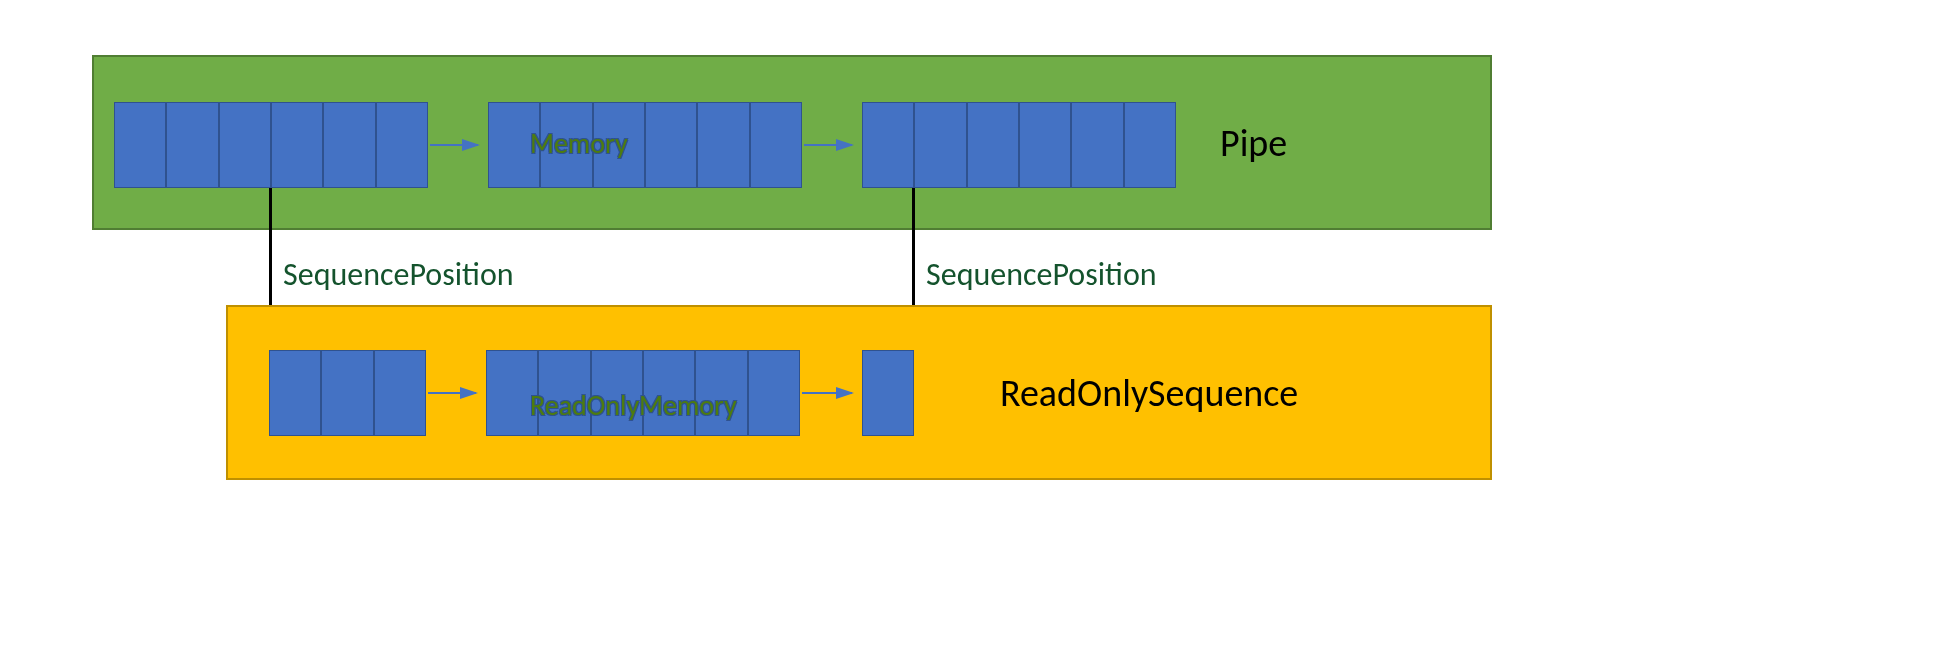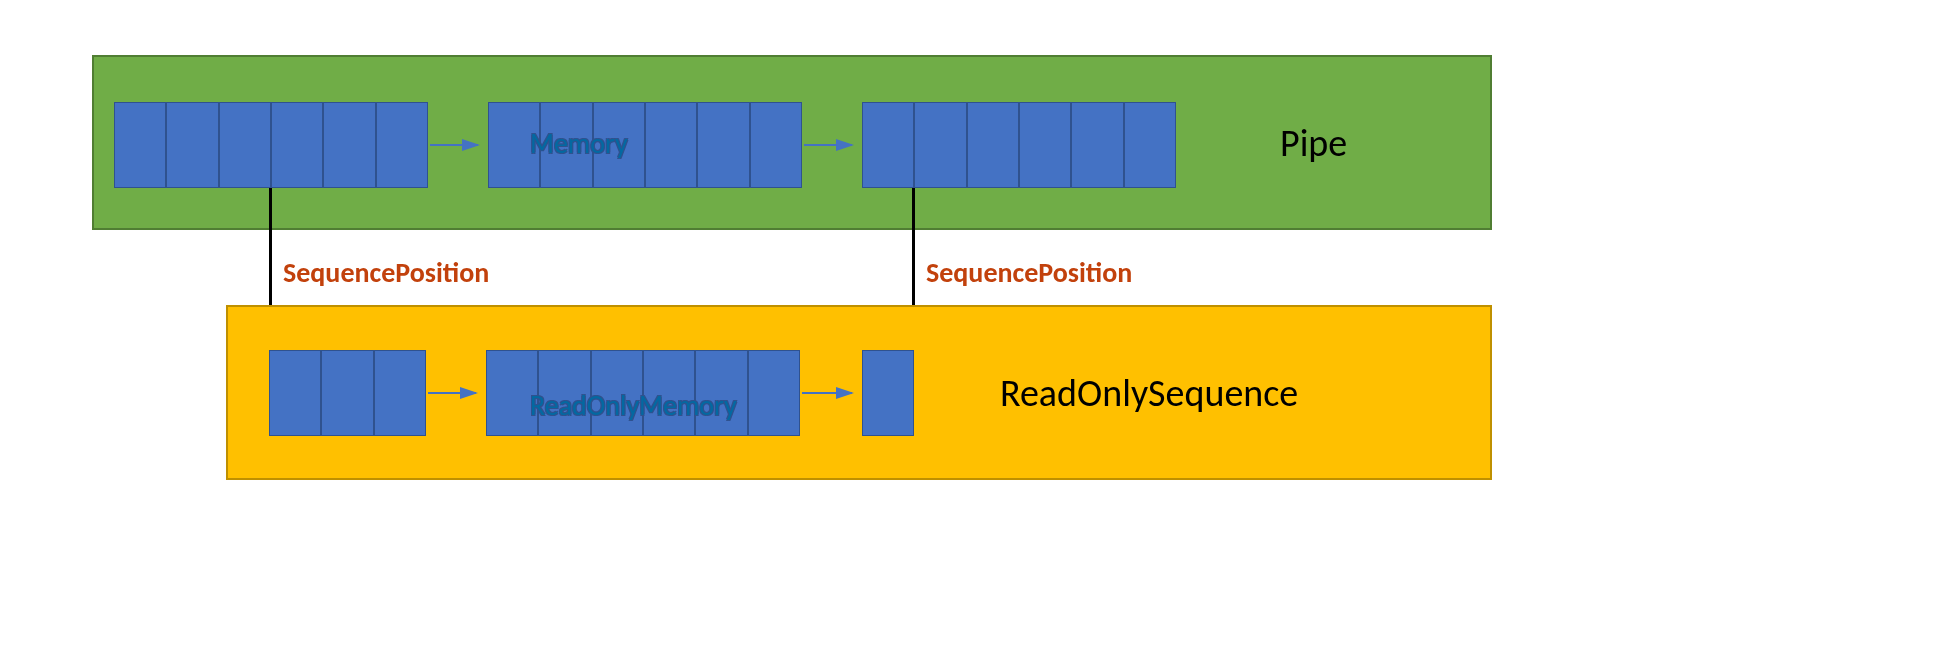--- a/index.html
+++ b/index.html
@@ -34,28 +34,27 @@
     box-sizing: border-box;
     height: 100%;
   }
   .big-label {
     position: absolute;
     font-size: 38px;
     color: #000;
   }
   .mid-label {
     position: absolute;
-    font-size: 28px;
-    color: #c2410c;
-    font-weight: bold;
+    font-size: 32px;
+    color: #14532d;
   }
   .inside-label {
     position: absolute;
     font-size: 28px;
-    color: #0369a1;
+    color: #4d7c0f;
     text-shadow:
       -1px -1px 0 #2f528f,
        1px -1px 0 #2f528f,
       -1px  1px 0 #2f528f,
        1px  1px 0 #2f528f;
     pointer-events: none;
   }
   svg.arrow {
     position: absolute;
     overflow: visible;
@@ -64,21 +63,21 @@
     position: absolute;
     width: 0;
     border-left: 3px solid #000;
   }
 </style>
 </head>
 <body>
 
 <div class="container pipe-box" style="left:92px; top:55px; width:1400px; height:175px;"></div>
 
-<div class="big-label" style="left:1280px; top:120px;">Pipe</div>
+<div class="big-label" style="left:1220px; top:120px;">Pipe</div>
 
 <div class="block-group" style="left:114px; top:102px; width:314px; height:86px;">
   <div class="cell" style="width:16.6667%"></div>
   <div class="cell" style="width:16.6667%"></div>
   <div class="cell" style="width:16.6667%"></div>
   <div class="cell" style="width:16.6667%"></div>
   <div class="cell" style="width:16.6667%"></div>
   <div class="cell" style="width:16.6667%"></div>
 </div>
 

